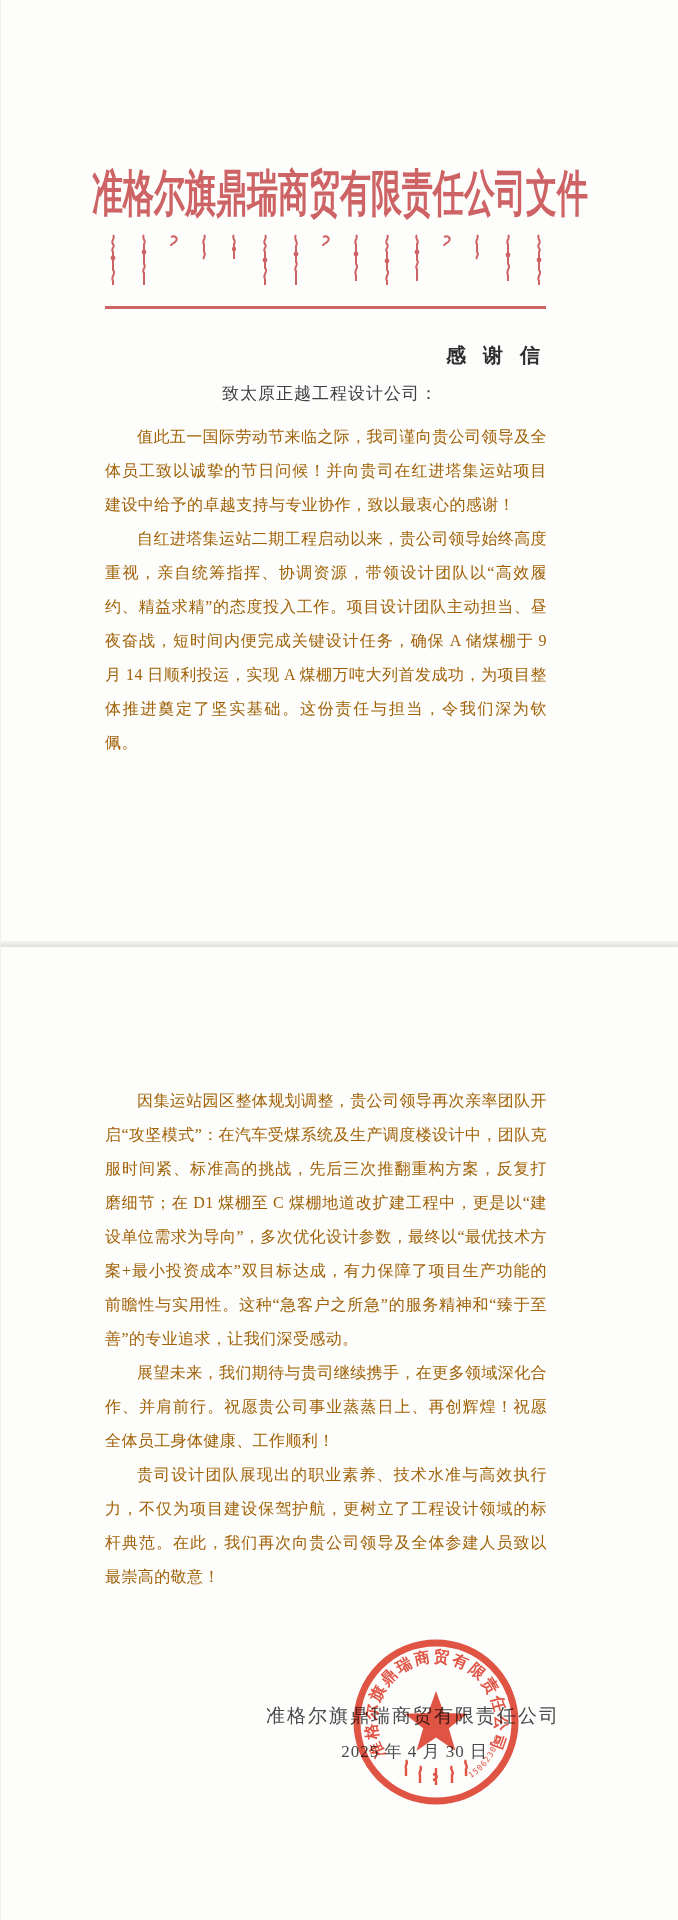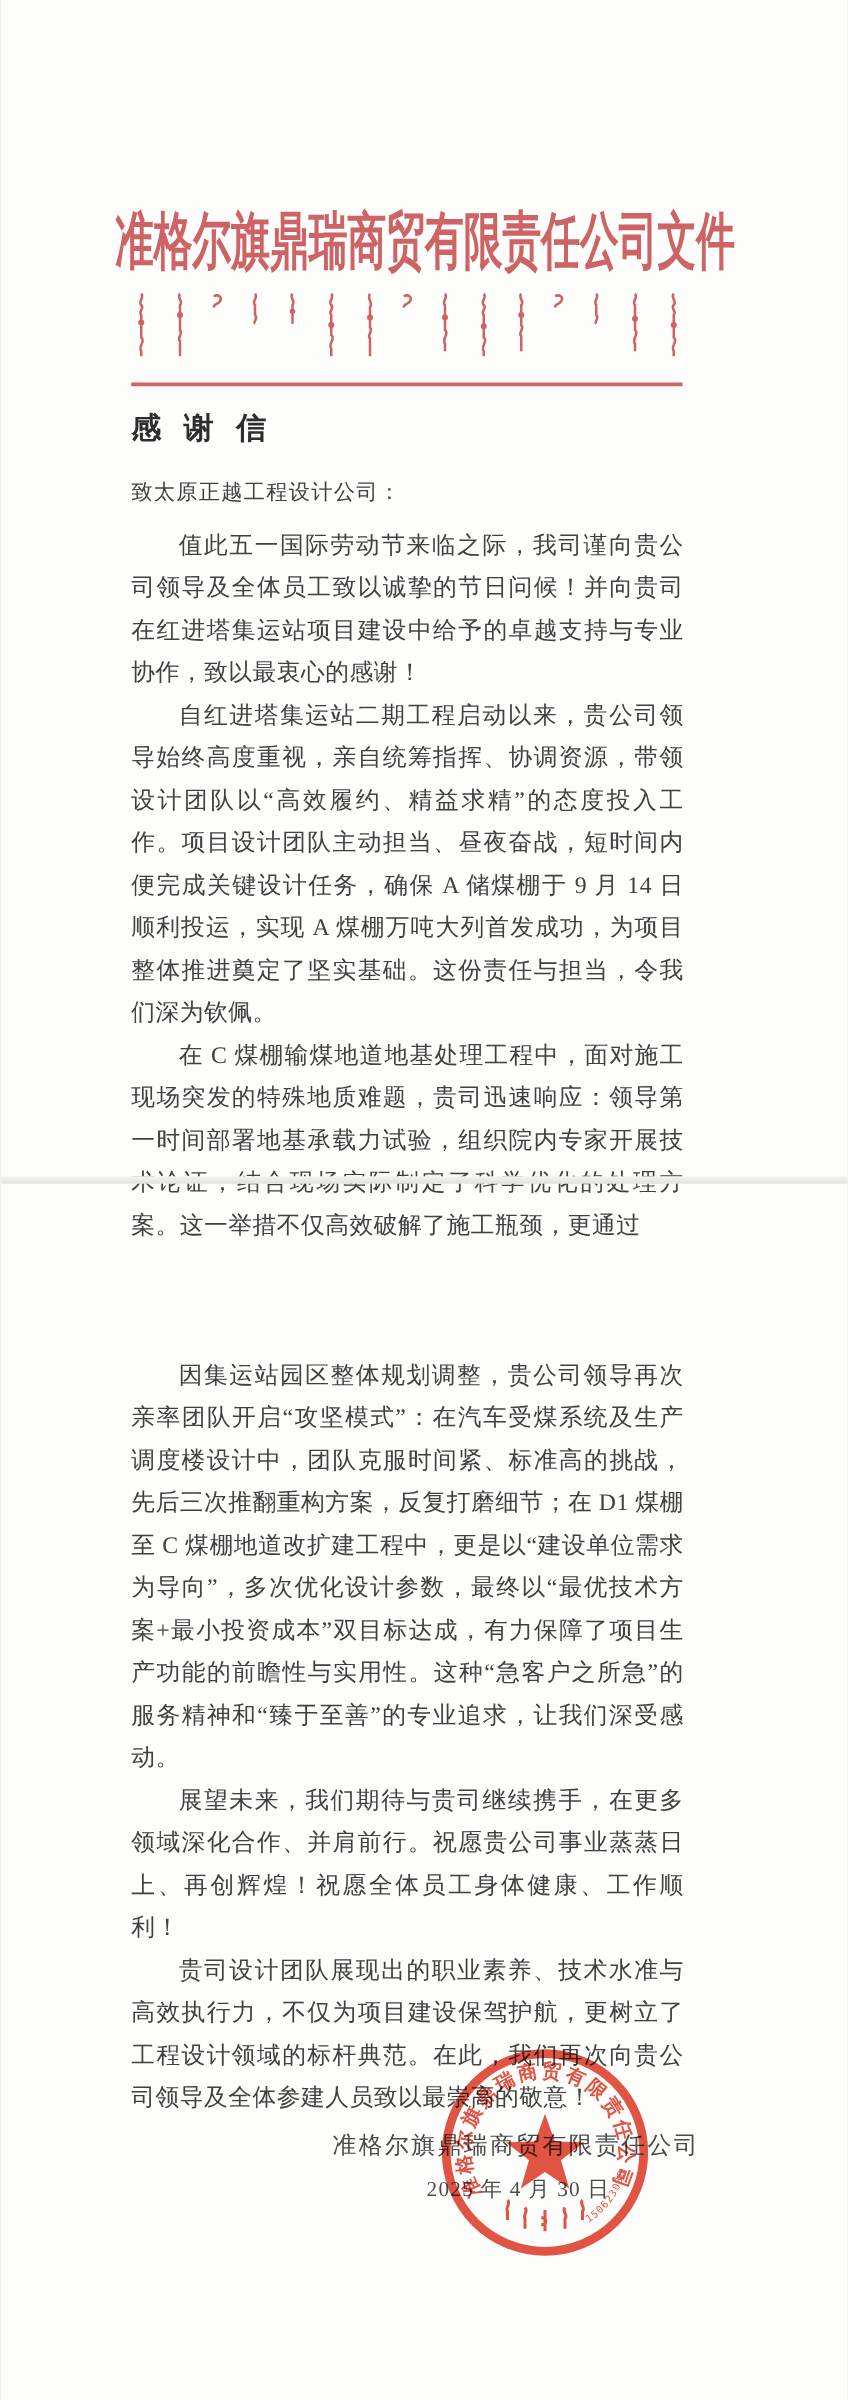--- a/index.html
+++ b/index.html
@@ -25,34 +25,34 @@
   .mongolian-row{
     position:absolute;top:204px;left:106px;width:438px;
     display:flex;justify-content:space-between;align-items:flex-start;
   }
   .mongolian-row svg{display:block;}
   .red-rule{
     position:absolute;top:276px;left:104px;width:441px;height:3px;
     background:#ce6365;
   }
   .letter-title{
-    position:absolute;top:296px;left:104px;width:441px;
-    text-align:left;font-size:24px;font-weight:bold;color:#2e2e2e;
+    position:absolute;top:312px;left:104px;width:441px;
+    text-align:right;font-size:20px;font-weight:bold;color:#2e2e2e;
     letter-spacing:6px;
   }
   .salutation{
     position:absolute;top:352px;left:104px;width:450px;
-    font-size:17px;letter-spacing:1px;
+    font-size:17px;letter-spacing:1px;text-align:center;
   }
   .body-block{position:absolute;left:104px;width:442px;}
   .body-1{top:390px;}
   .body-2{top:137px;}
   .body-block p{
-    margin:0;font-size:19px;line-height:34px;text-align:justify;
-    letter-spacing:0.4px;color:#404040;
+    margin:0;font-size:16px;line-height:34px;text-align:justify;
+    letter-spacing:0.4px;color:#a16207;
   }
   .body-block p.indent{text-indent:2em;}
   .body-block p.no-indent{text-indent:0;}
   .signature-line{
     position:absolute;top:1703px;left:104px;width:455px;
     text-align:right;font-size:19px;letter-spacing:2px;color:#4a4a4a;
   }
   .date-line{
     position:absolute;top:1740px;left:104px;width:455px;
     text-align:right;padding-right:72px;box-sizing:border-box;
@@ -133,21 +133,20 @@
 
     <div class="red-rule"></div>
 
     <div class="letter-title">感 谢 信</div>
 
     <div class="salutation">致太原正越工程设计公司：</div>
 
     <div class="body-block body-1">
       <p class="indent">值此五一国际劳动节来临之际，我司谨向贵公司领导及全体员工致以诚挚的节日问候！并向贵司在红进塔集运站项目建设中给予的卓越支持与专业协作，致以最衷心的感谢！</p>
       <p class="indent">自红进塔集运站二期工程启动以来，贵公司领导始终高度重视，亲自统筹指挥、协调资源，带领设计团队以“高效履约、精益求精”的态度投入工作。项目设计团队主动担当、昼夜奋战，短时间内便完成关键设计任务，确保 A 储煤棚于 9 月 14 日顺利投运，实现 A 煤棚万吨大列首发成功，为项目整体推进奠定了坚实基础。这份责任与担当，令我们深为钦佩。</p>
-      <p class="indent">在 C 煤棚输煤地道地基处理工程中，面对施工现场突发的特殊地质难题，贵司迅速响应：领导第一时间部署地基承载力试验，组织院内专家开展技术论证，结合现场实际制定了科学优化的处理方案。这一举措不仅高效破解了施工瓶颈，更通过</p>
     </div>
   </div>
 
   <div class="page-divider"></div>
 
   <div class="page page-2">
     <div class="body-block body-2">
       <p class="indent">因集运站园区整体规划调整，贵公司领导再次亲率团队开启“攻坚模式”：在汽车受煤系统及生产调度楼设计中，团队克服时间紧、标准高的挑战，先后三次推翻重构方案，反复打磨细节；在 D1 煤棚至 C 煤棚地道改扩建工程中，更是以“建设单位需求为导向”，多次优化设计参数，最终以“最优技术方案+最小投资成本”双目标达成，有力保障了项目生产功能的前瞻性与实用性。这种“急客户之所急”的服务精神和“臻于至善”的专业追求，让我们深受感动。</p>
       <p class="indent">展望未来，我们期待与贵司继续携手，在更多领域深化合作、并肩前行。祝愿贵公司事业蒸蒸日上、再创辉煌！祝愿全体员工身体健康、工作顺利！</p>
       <p class="indent">贵司设计团队展现出的职业素养、技术水准与高效执行力，不仅为项目建设保驾护航，更树立了工程设计领域的标杆典范。在此，我们再次向贵公司领导及全体参建人员致以最崇高的敬意！</p>

